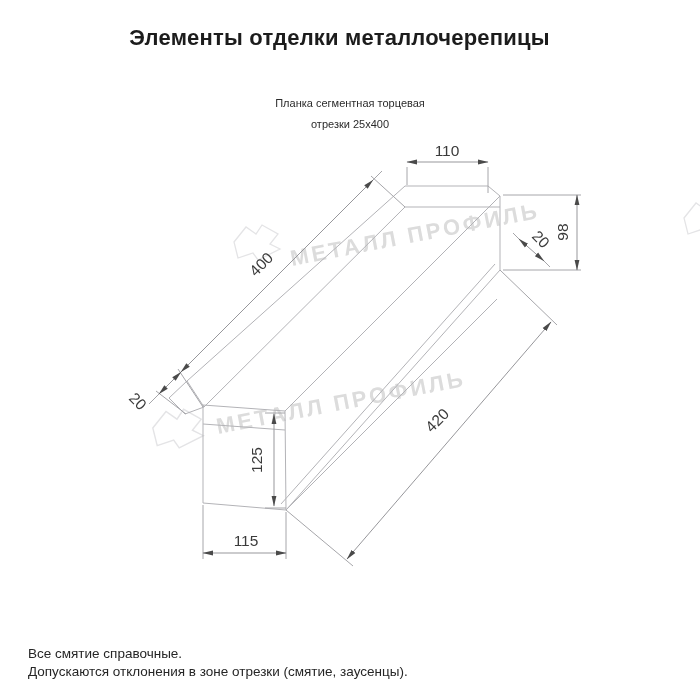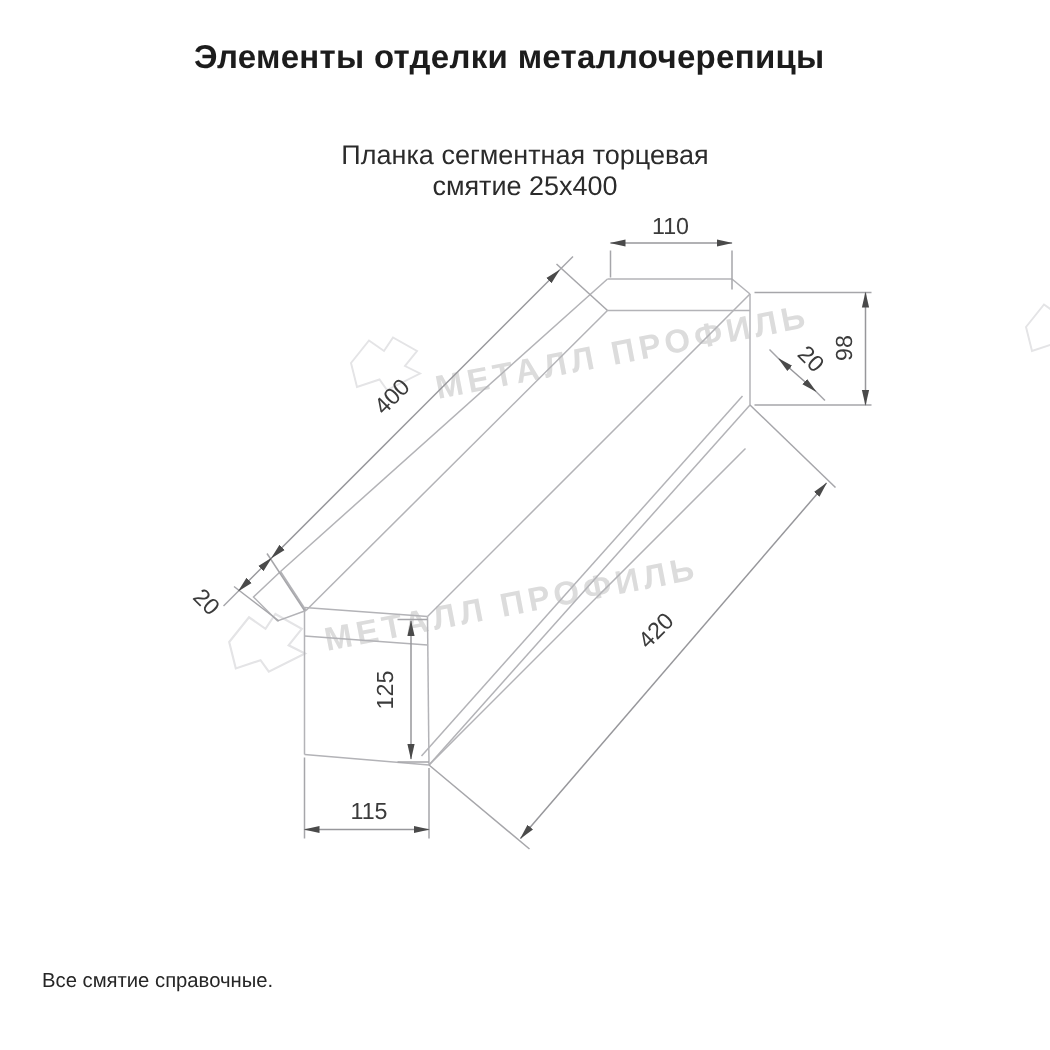--- a/index.html
+++ b/index.html
@@ -1,39 +1,39 @@
 <!DOCTYPE html>
 <html><head>
 <meta charset="utf-8">
 <style>
   html,body{margin:0;padding:0;background:#ffffff;}
   body{width:700px;height:700px;position:relative;overflow:hidden;
        font-family:"Liberation Sans", sans-serif;-webkit-font-smoothing:antialiased;}
   .page-title{position:absolute;top:25px;left:0;width:679px;text-align:center;
        font-size:22px;font-weight:bold;color:#1c1c1c;letter-spacing:.2px;}
   .subtitle{position:absolute;top:93px;left:0;width:700px;text-align:center;
-       font-size:18px;line-height:21px;color:#2b2b2b;}
+       font-size:11px;line-height:21px;color:#2b2b2b;}
   .footer{position:absolute;left:28px;top:645px;font-size:13.5px;line-height:18px;color:#262626;}
   svg{position:absolute;left:0;top:0;}
   .part{stroke:#b3b3b7;stroke-width:1;fill:none;}
   .ext{stroke:#a6a6aa;stroke-width:1;fill:none;}
   .dim{stroke:#97979b;stroke-width:1;fill:none;}
   .dimtext{font-family:"Liberation Sans",sans-serif;font-size:15.5px;fill:#3b3b3b;}
   .wm{font-family:"Liberation Sans",sans-serif;font-size:22px;font-weight:bold;
       fill:#dcdcdc;letter-spacing:3px;}
   .logo{stroke:#e4e4e6;stroke-width:1.3;fill:none;}
 </style>
 </head>
 <body>
 
 <div class="page-title">Элементы отделки металлочерепицы</div>
 
 <div class="subtitle">
   <div>Планка сегментная торцевая</div>
-  <div>смятие 25х400</div>
+  <div>отрезки 25х400</div>
 </div>
 
 <svg width="700" height="700" viewBox="0 0 700 700">
   <defs>
     <marker id="arr" markerWidth="12" markerHeight="8" refX="10" refY="3" orient="auto-start-reverse" markerUnits="userSpaceOnUse">
       <path d="M10.5,3 L0,0.6 L0,5.4 Z" fill="#4a4a4a"></path>
     </marker>
   </defs>
 
   <g>
@@ -127,13 +127,14 @@
   <g>
     <path class="ext" d="M500,270 L557,325"></path>
     <path class="ext" d="M286,510 L353,566"></path>
     <line class="dim" x1="347" y1="559" x2="551" y2="322" marker-start="url(#arr)" marker-end="url(#arr)"></line>
     <text class="dimtext" x="441" y="424" text-anchor="middle" transform="rotate(-45 441 424)">420</text>
   </g>
 </svg>
 
 <div class="footer">
   <div>Все смятие справочные.</div>
+  <div>Допускаются отклонения в зоне отрезки (смятие, заусенцы).</div>
 </div>
 
 </body></html>

